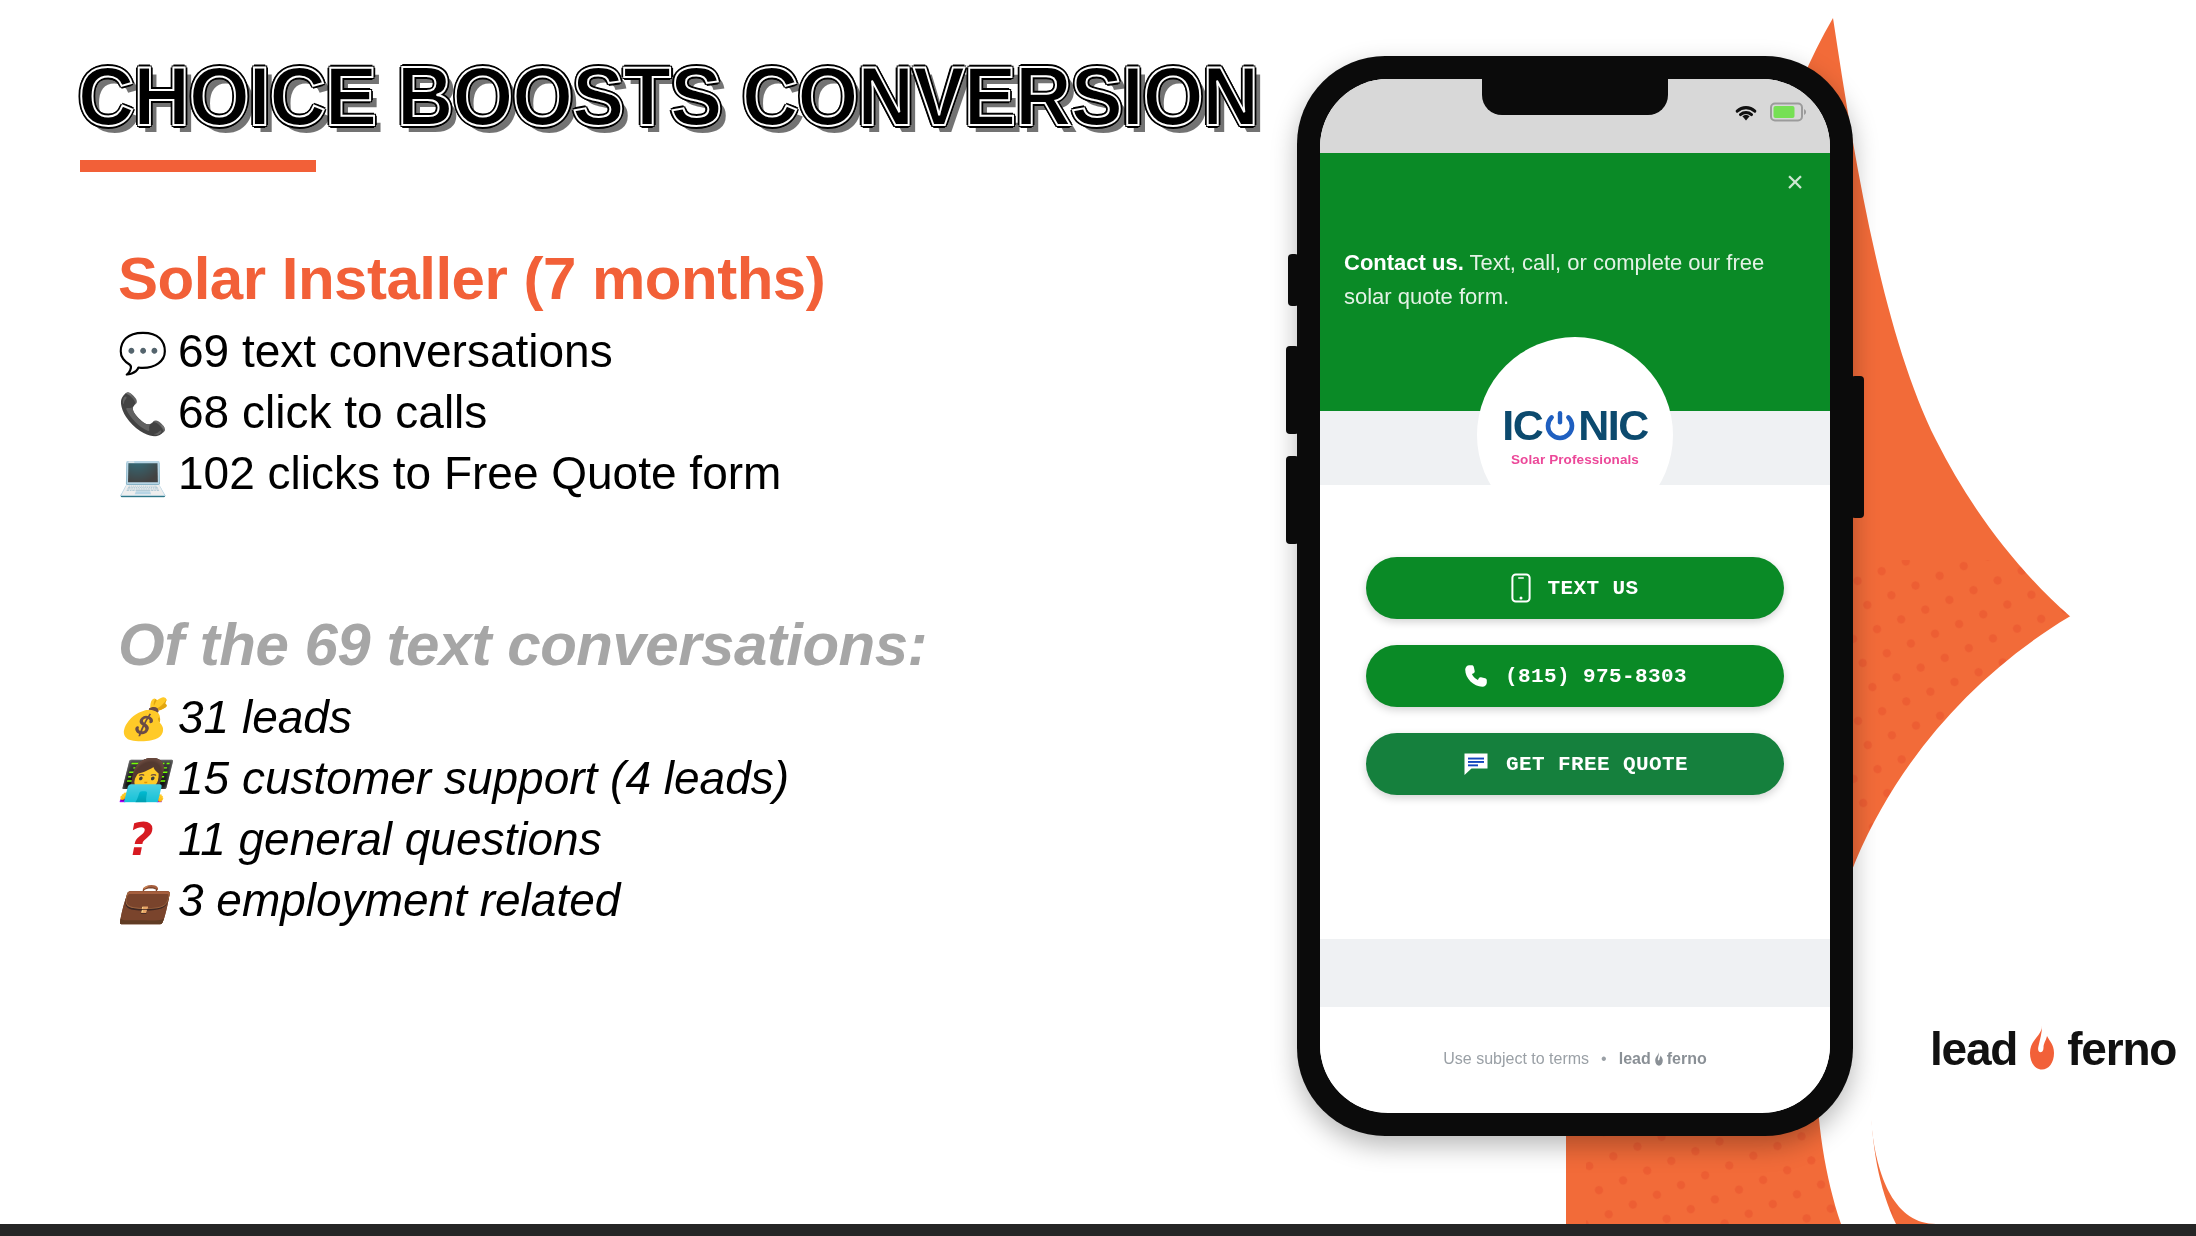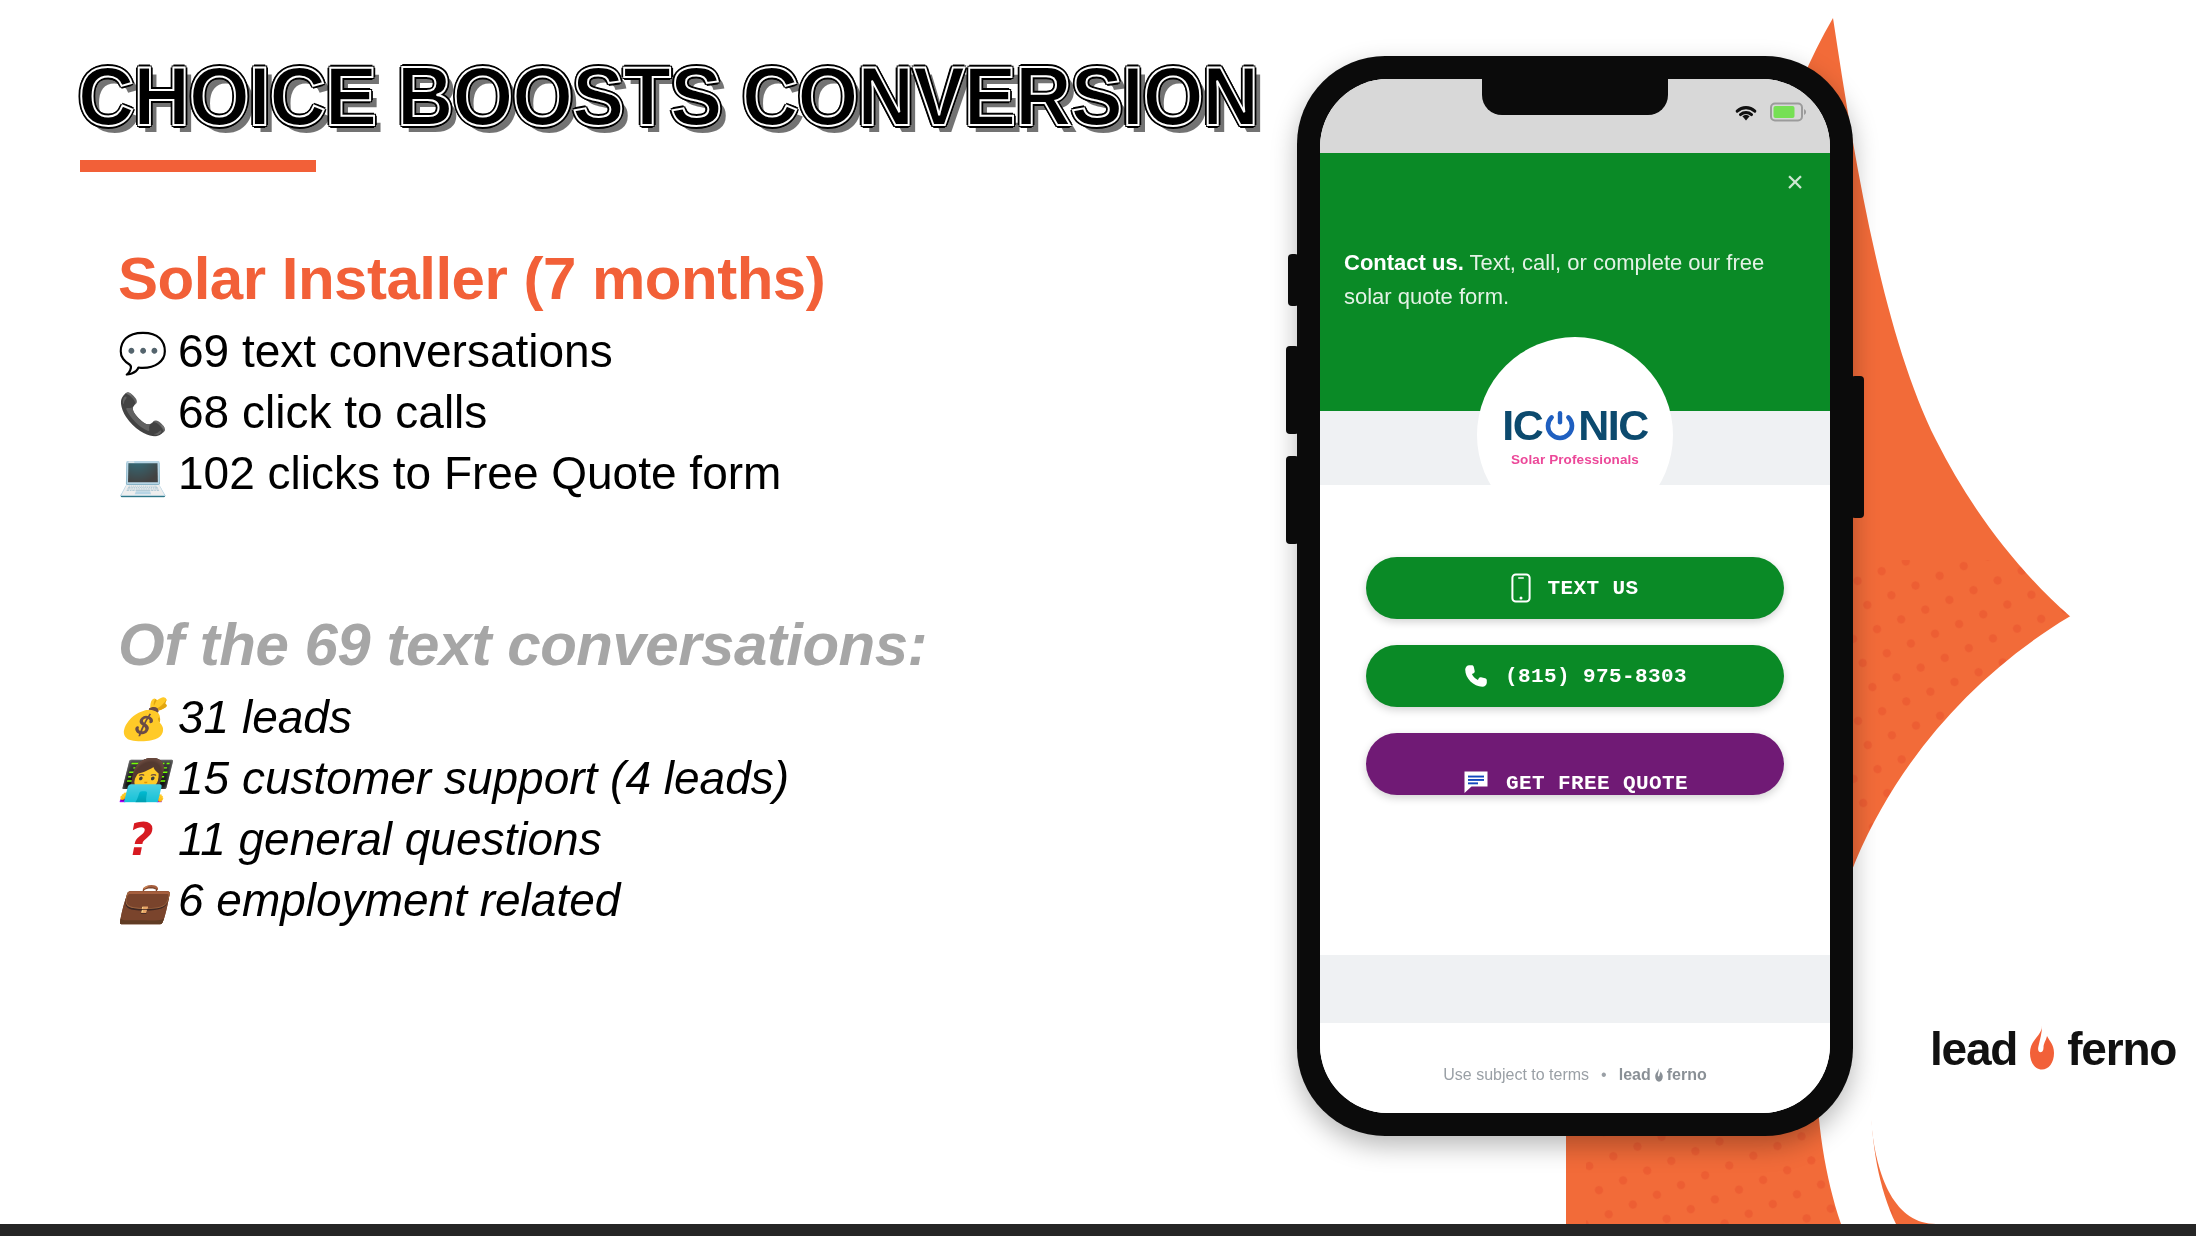--- a/index.html
+++ b/index.html
@@ -220,21 +220,21 @@
     font-size:21px;
     font-weight:bold;
     letter-spacing:0.4px;
     box-shadow:0 3px 8px rgba(0,0,0,0.18);
     cursor:pointer;
     border:none;
     width:100%;
     font-family:Liberation Mono, monospace;
   }
   .cta-green { background:#0A8A26; }
-  .cta-blue  { background:#701a75; margin-bottom:16px;align-items:flex-end; }
+  .cta-blue  { background:#15803d; margin-bottom:0; }
 
   #widget-spacer { height:96px; background:#ffffff; }
   #widget-footer-band { height:68px; background:#eff1f3; }
   #widget-footer {
     height:104px;
     background:#ffffff;
     display:flex; align-items:center; justify-content:center;
     gap:12px;
     font-size:16px;
     color:#9aa0a6;
@@ -335,21 +335,21 @@
         <li class="bullet-item">
           <span class="bullet-emoji">👩‍💻</span>
           <span class="bullet-text">15 customer support (4 leads)</span>
         </li>
         <li class="bullet-item">
           <span class="bullet-emoji q-mark">?</span>
           <span class="bullet-text">11 general questions</span>
         </li>
         <li class="bullet-item">
           <span class="bullet-emoji">💼</span>
-          <span class="bullet-text">6 employment related</span>
+          <span class="bullet-text">3 employment related</span>
         </li>
       </ul>
     </div>
   </div>
 
   <div id="phone">
     <div class="side-btn" id="btn-mute"></div>
     <div class="side-btn" id="btn-vol-up"></div>
     <div class="side-btn" id="btn-vol-down"></div>
     <div class="side-btn" id="btn-power"></div>

